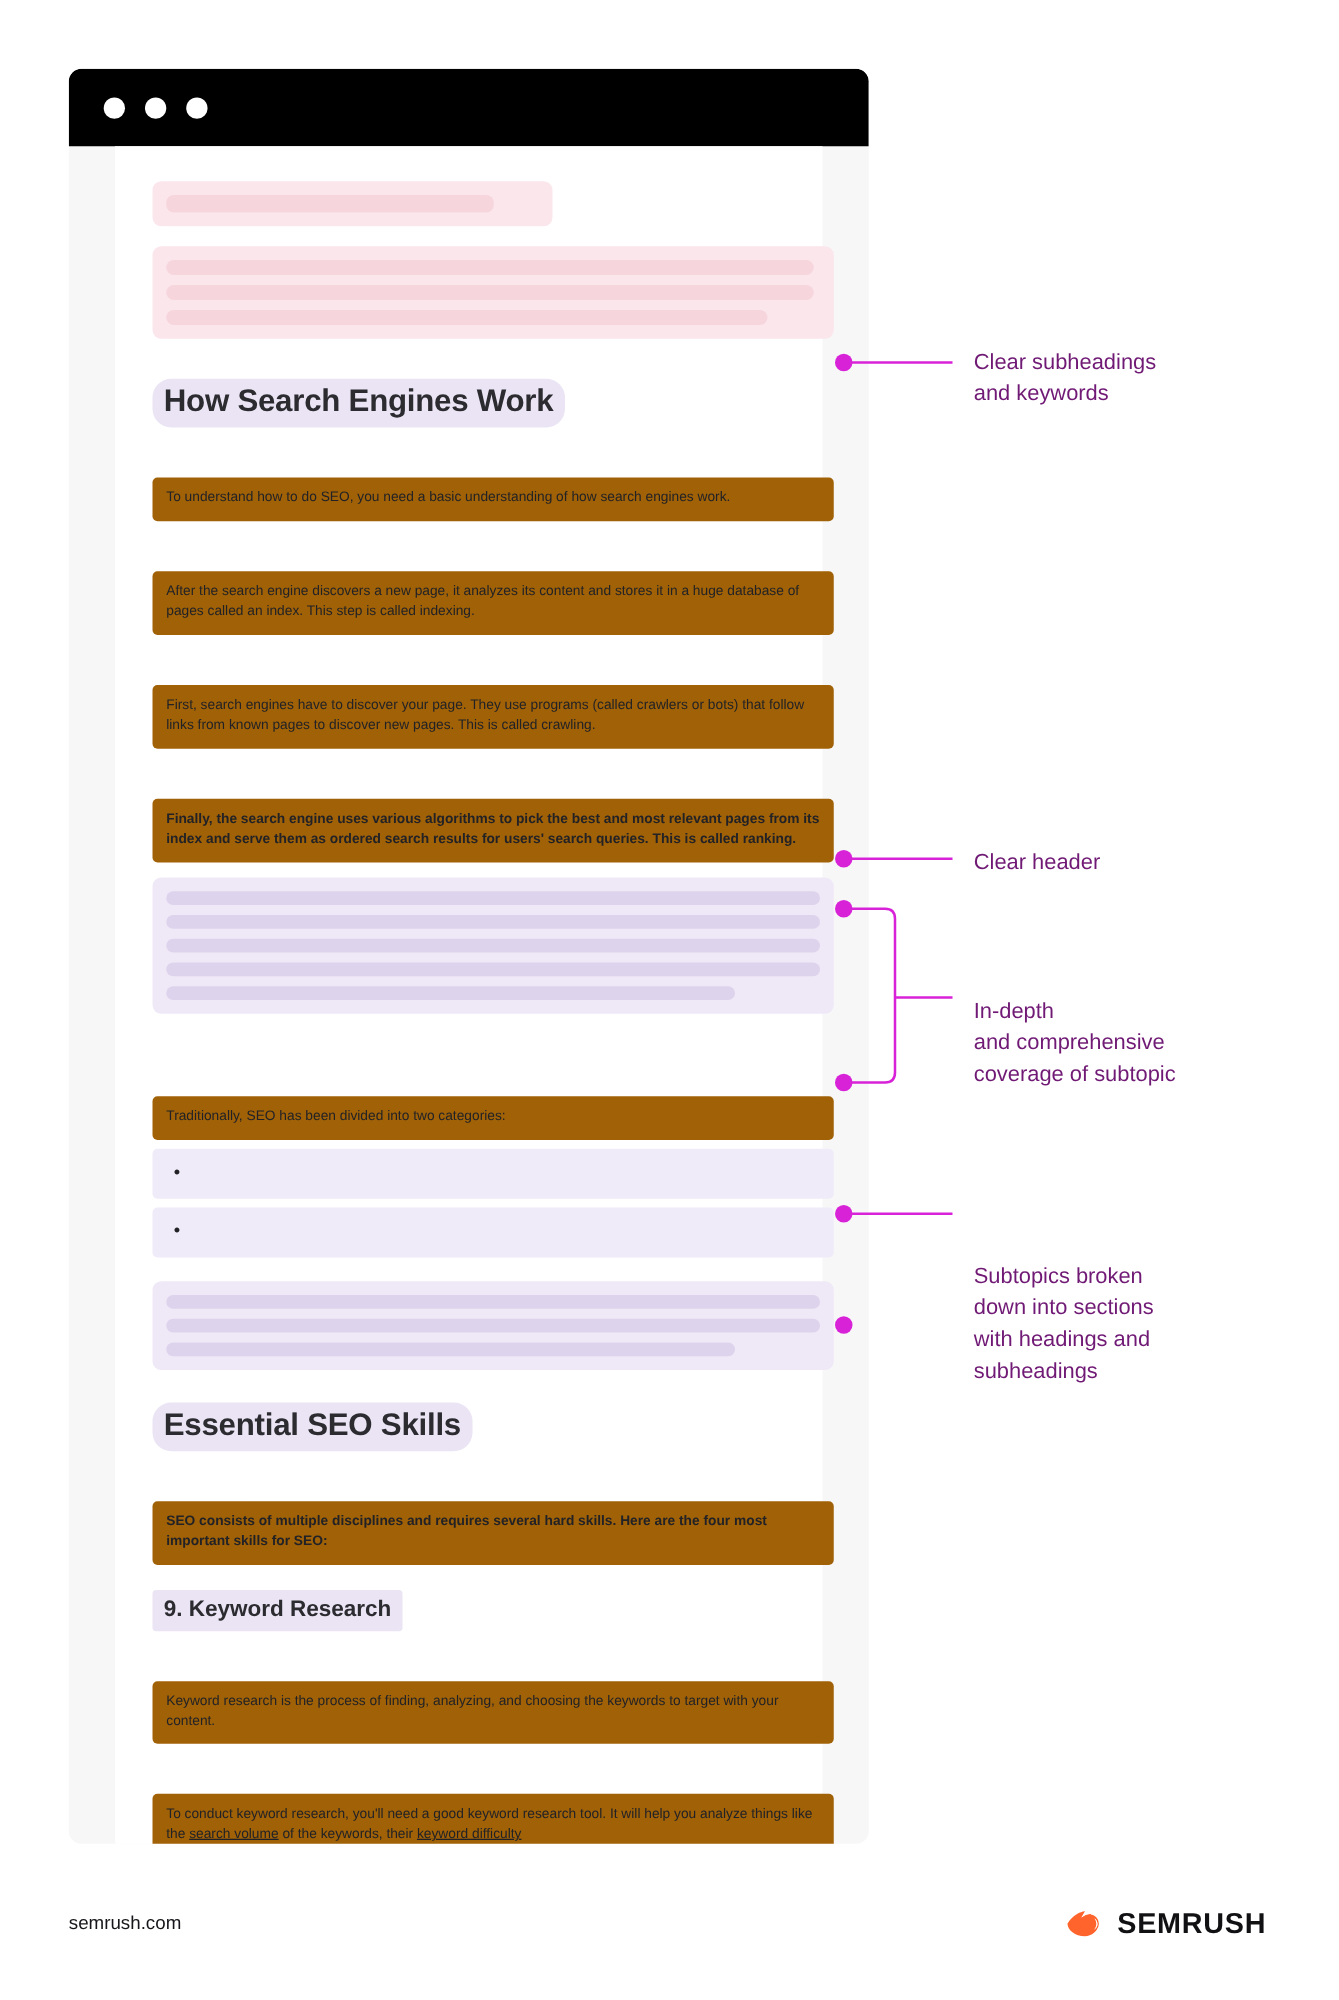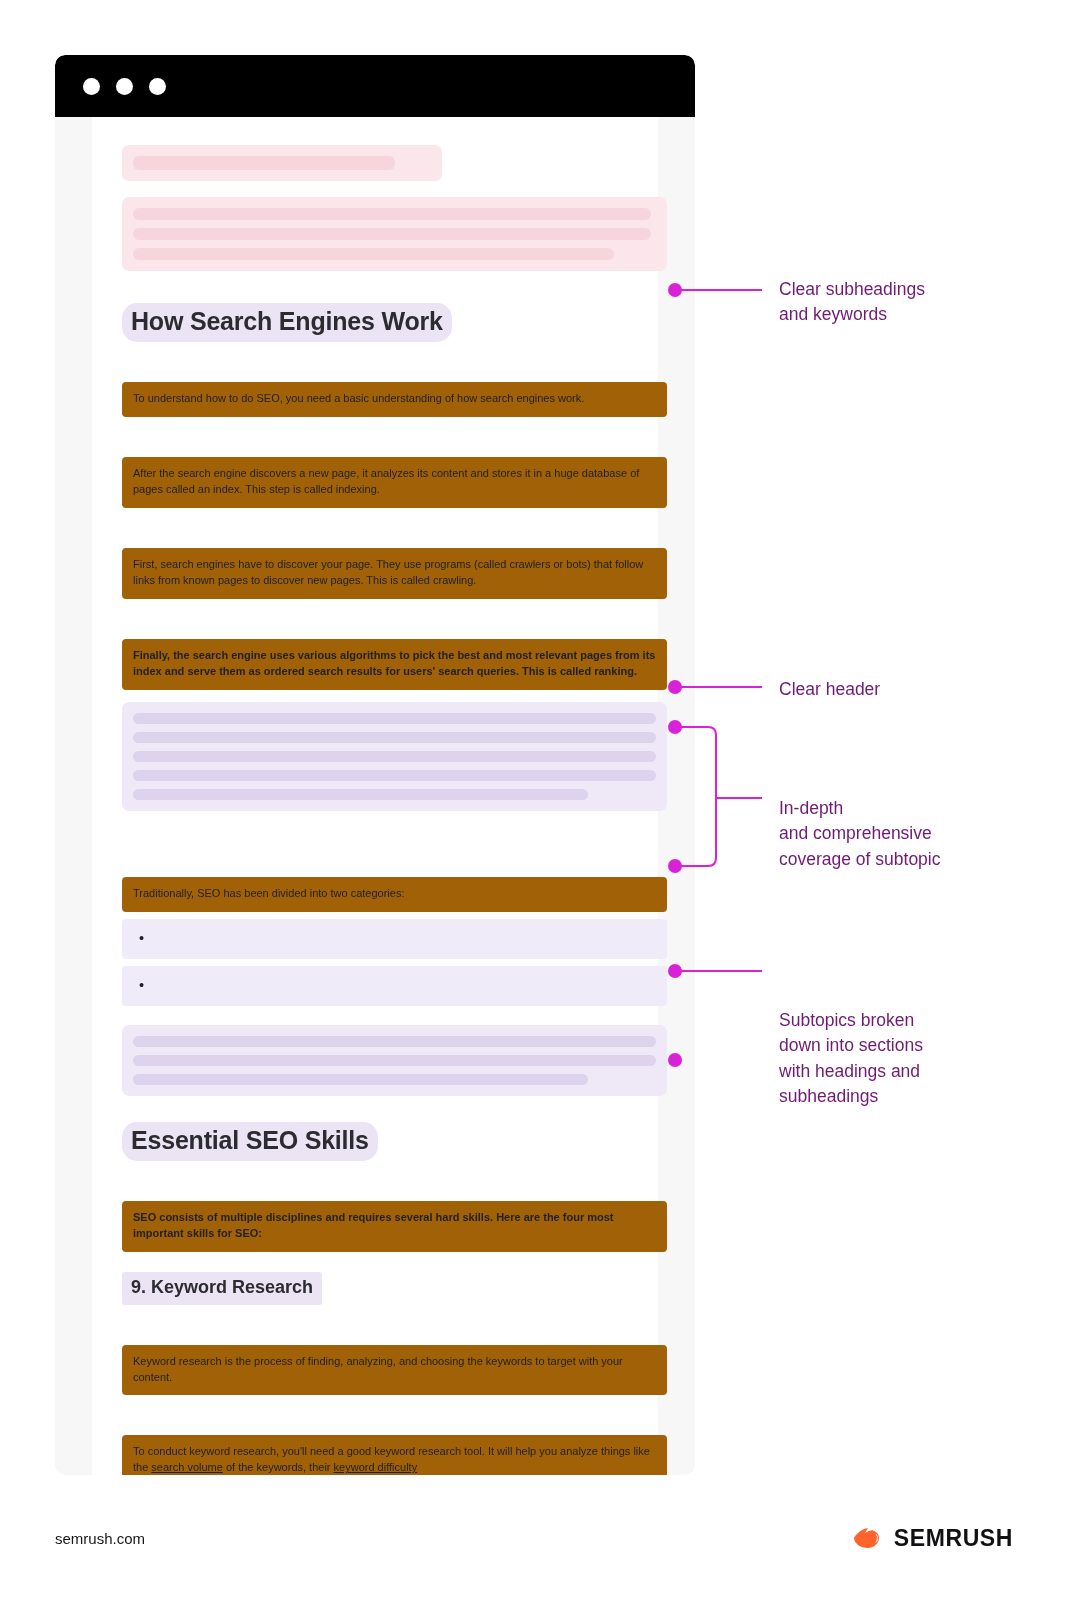--- a/index.html
+++ b/index.html
@@ -179,21 +179,21 @@
     left: 55px;
     top: 1530px;
     font-size: 15px;
     color: #16161a;
   }
   .brand {
     position: absolute;
     right: 58px;
     top: 1525px;
     display: flex;
-    align-items: flex-start;
+    align-items: flex-end;
     gap: 9px;
   }
   .brand-mark { display: block; }
   .brand-name {
     font-size: 23px;
     font-weight: bold;
     letter-spacing: 0.6px;
     color: #111114;
   }
 </style>

